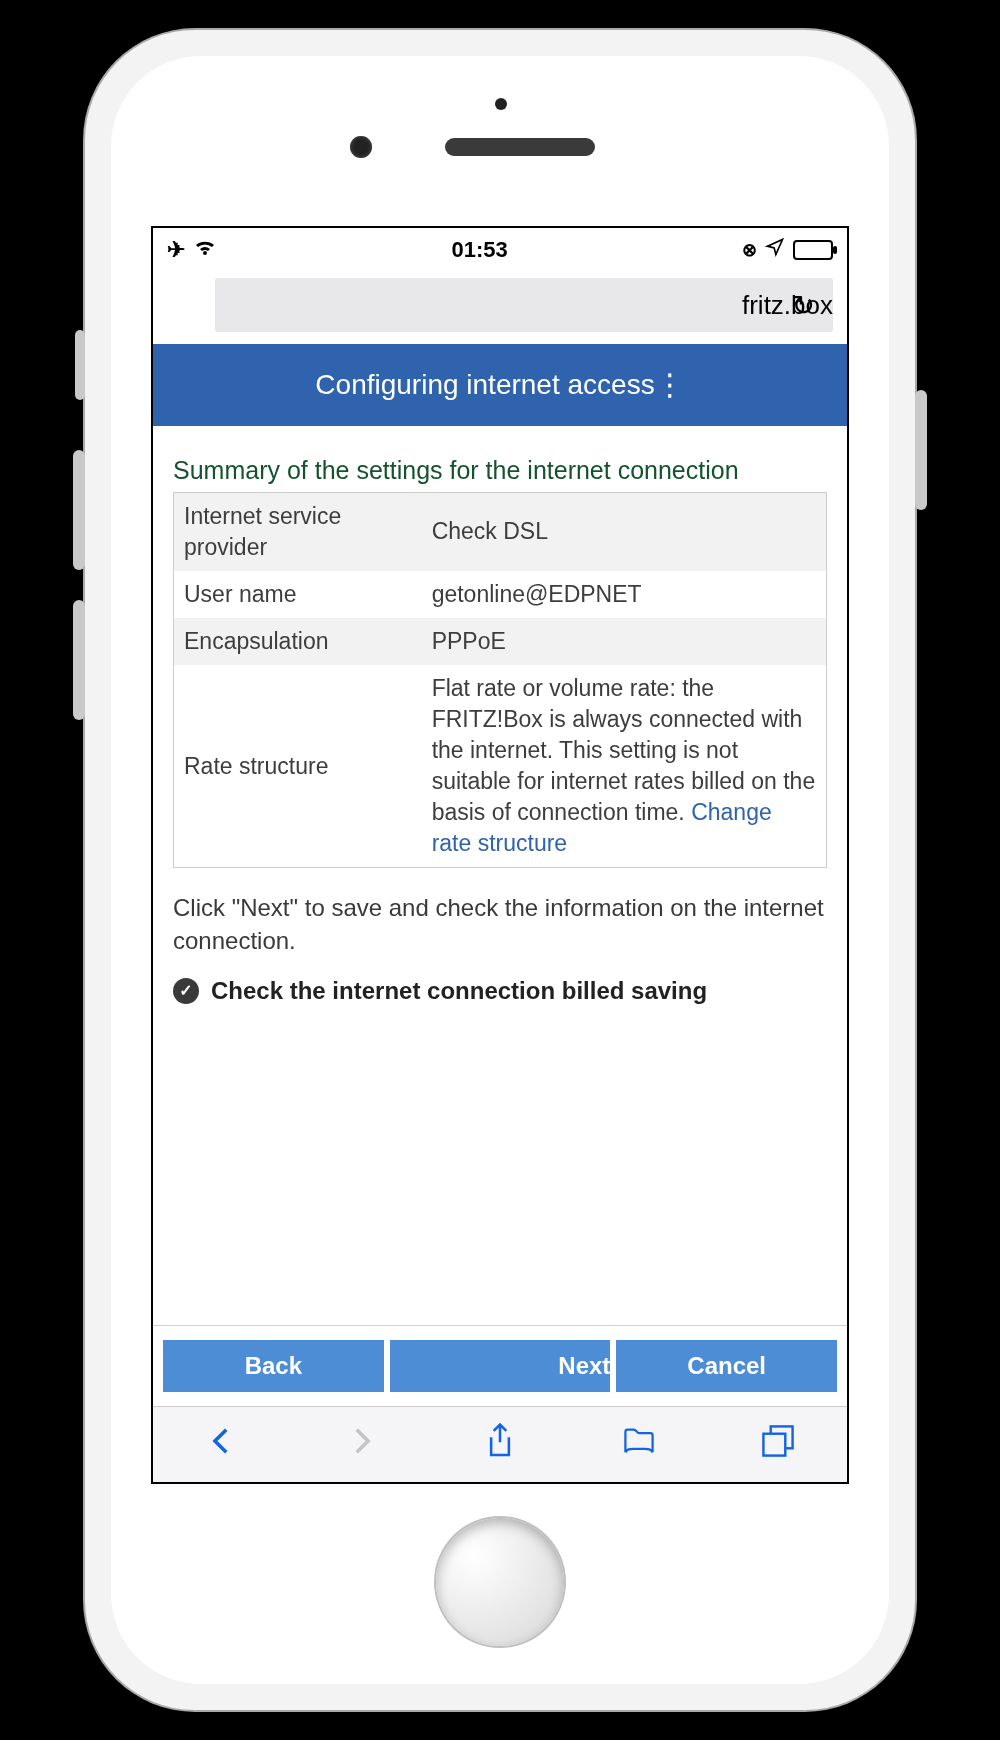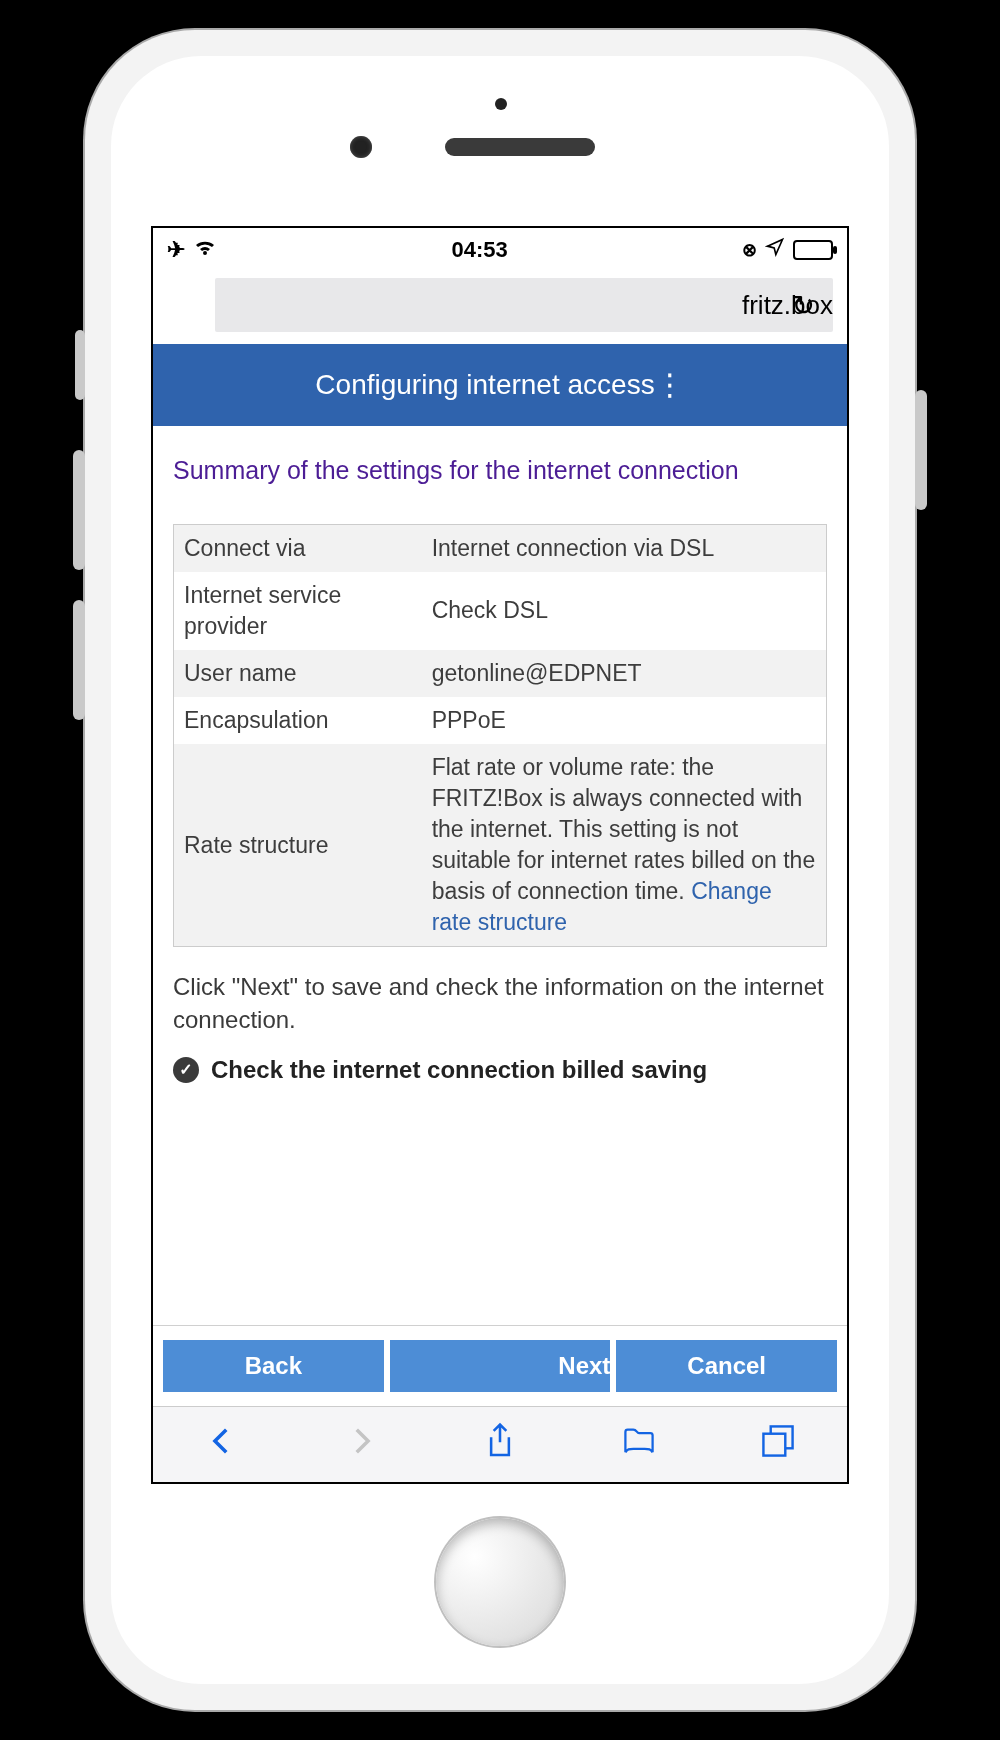--- a/index.html
+++ b/index.html
@@ -139,21 +139,21 @@
 
   
   .content {
     padding: 28px 20px 10px;
     background: #fff;
     flex: 1;
     color: #3a3a3a;
     font-size: 24px;
     line-height: 1.35;
   }
-  .summary-title { font-size: 25px; margin-bottom: 36px; color: #4c1d95; }
+  .summary-title { font-size: 25px; margin-bottom: 4px; color: #14532d; }
 
   table.settings {
     width: 100%;
     border-collapse: collapse;
     border: 1px solid #ccc;
     font-size: 23px;
   }
   table.settings tr:nth-child(odd)  { background: #f2f2f2; }
   table.settings tr:nth-child(even) { background: #fff; }
   table.settings td {
@@ -258,21 +258,21 @@
 
       <div class="status-bar">
         <div class="status-left">
           <span>✈</span>
           <span>
             <svg width="24" height="20" viewBox="0 0 24 20">
                 <path fill="#000" d="M12 18a2 2 0 100-4 2 2 0 000 4zm-5-6a8 8 0 0110 0l-2 2a5 5 0 00-6 0zm-4-4a14 14 0 0118 0l-2 2a11 11 0 00-14 0z"></path>
               </svg>
           </span>
         </div>
-        <div class="status-center">04:53</div>
+        <div class="status-center">01:53</div>
         <div class="status-right">
           <span style="font-size:18px;">⊗</span>
           <span>
             <svg width="20" height="20" viewBox="0 0 24 24">
                 <path fill="none" stroke="#000" stroke-width="2" d="M3 11l18-8-8 18-2-8z"></path>
               </svg>
           </span>
           <span class="battery"><span class="fill"></span></span>
         </div>
       </div>
@@ -288,24 +288,20 @@
         <span>Configuring internet access</span>
         <span class="kebab">⋮</span>
       </div>
 
       <div class="content">
 
         <div class="summary-title">Summary of the settings for the internet connection</div>
 
         <table class="settings">
           <tbody>
-              <tr>
-            <td class="label">Connect via</td>
-            <td>Internet connection via DSL</td>
-          </tr>
           <tr>
             <td class="label">Internet service provider</td>
             <td>Check DSL</td>
           </tr>
           <tr>
             <td class="label">User name</td>
             <td>getonline@EDPNET</td>
           </tr>
           <tr>
             <td class="label">Encapsulation</td>

